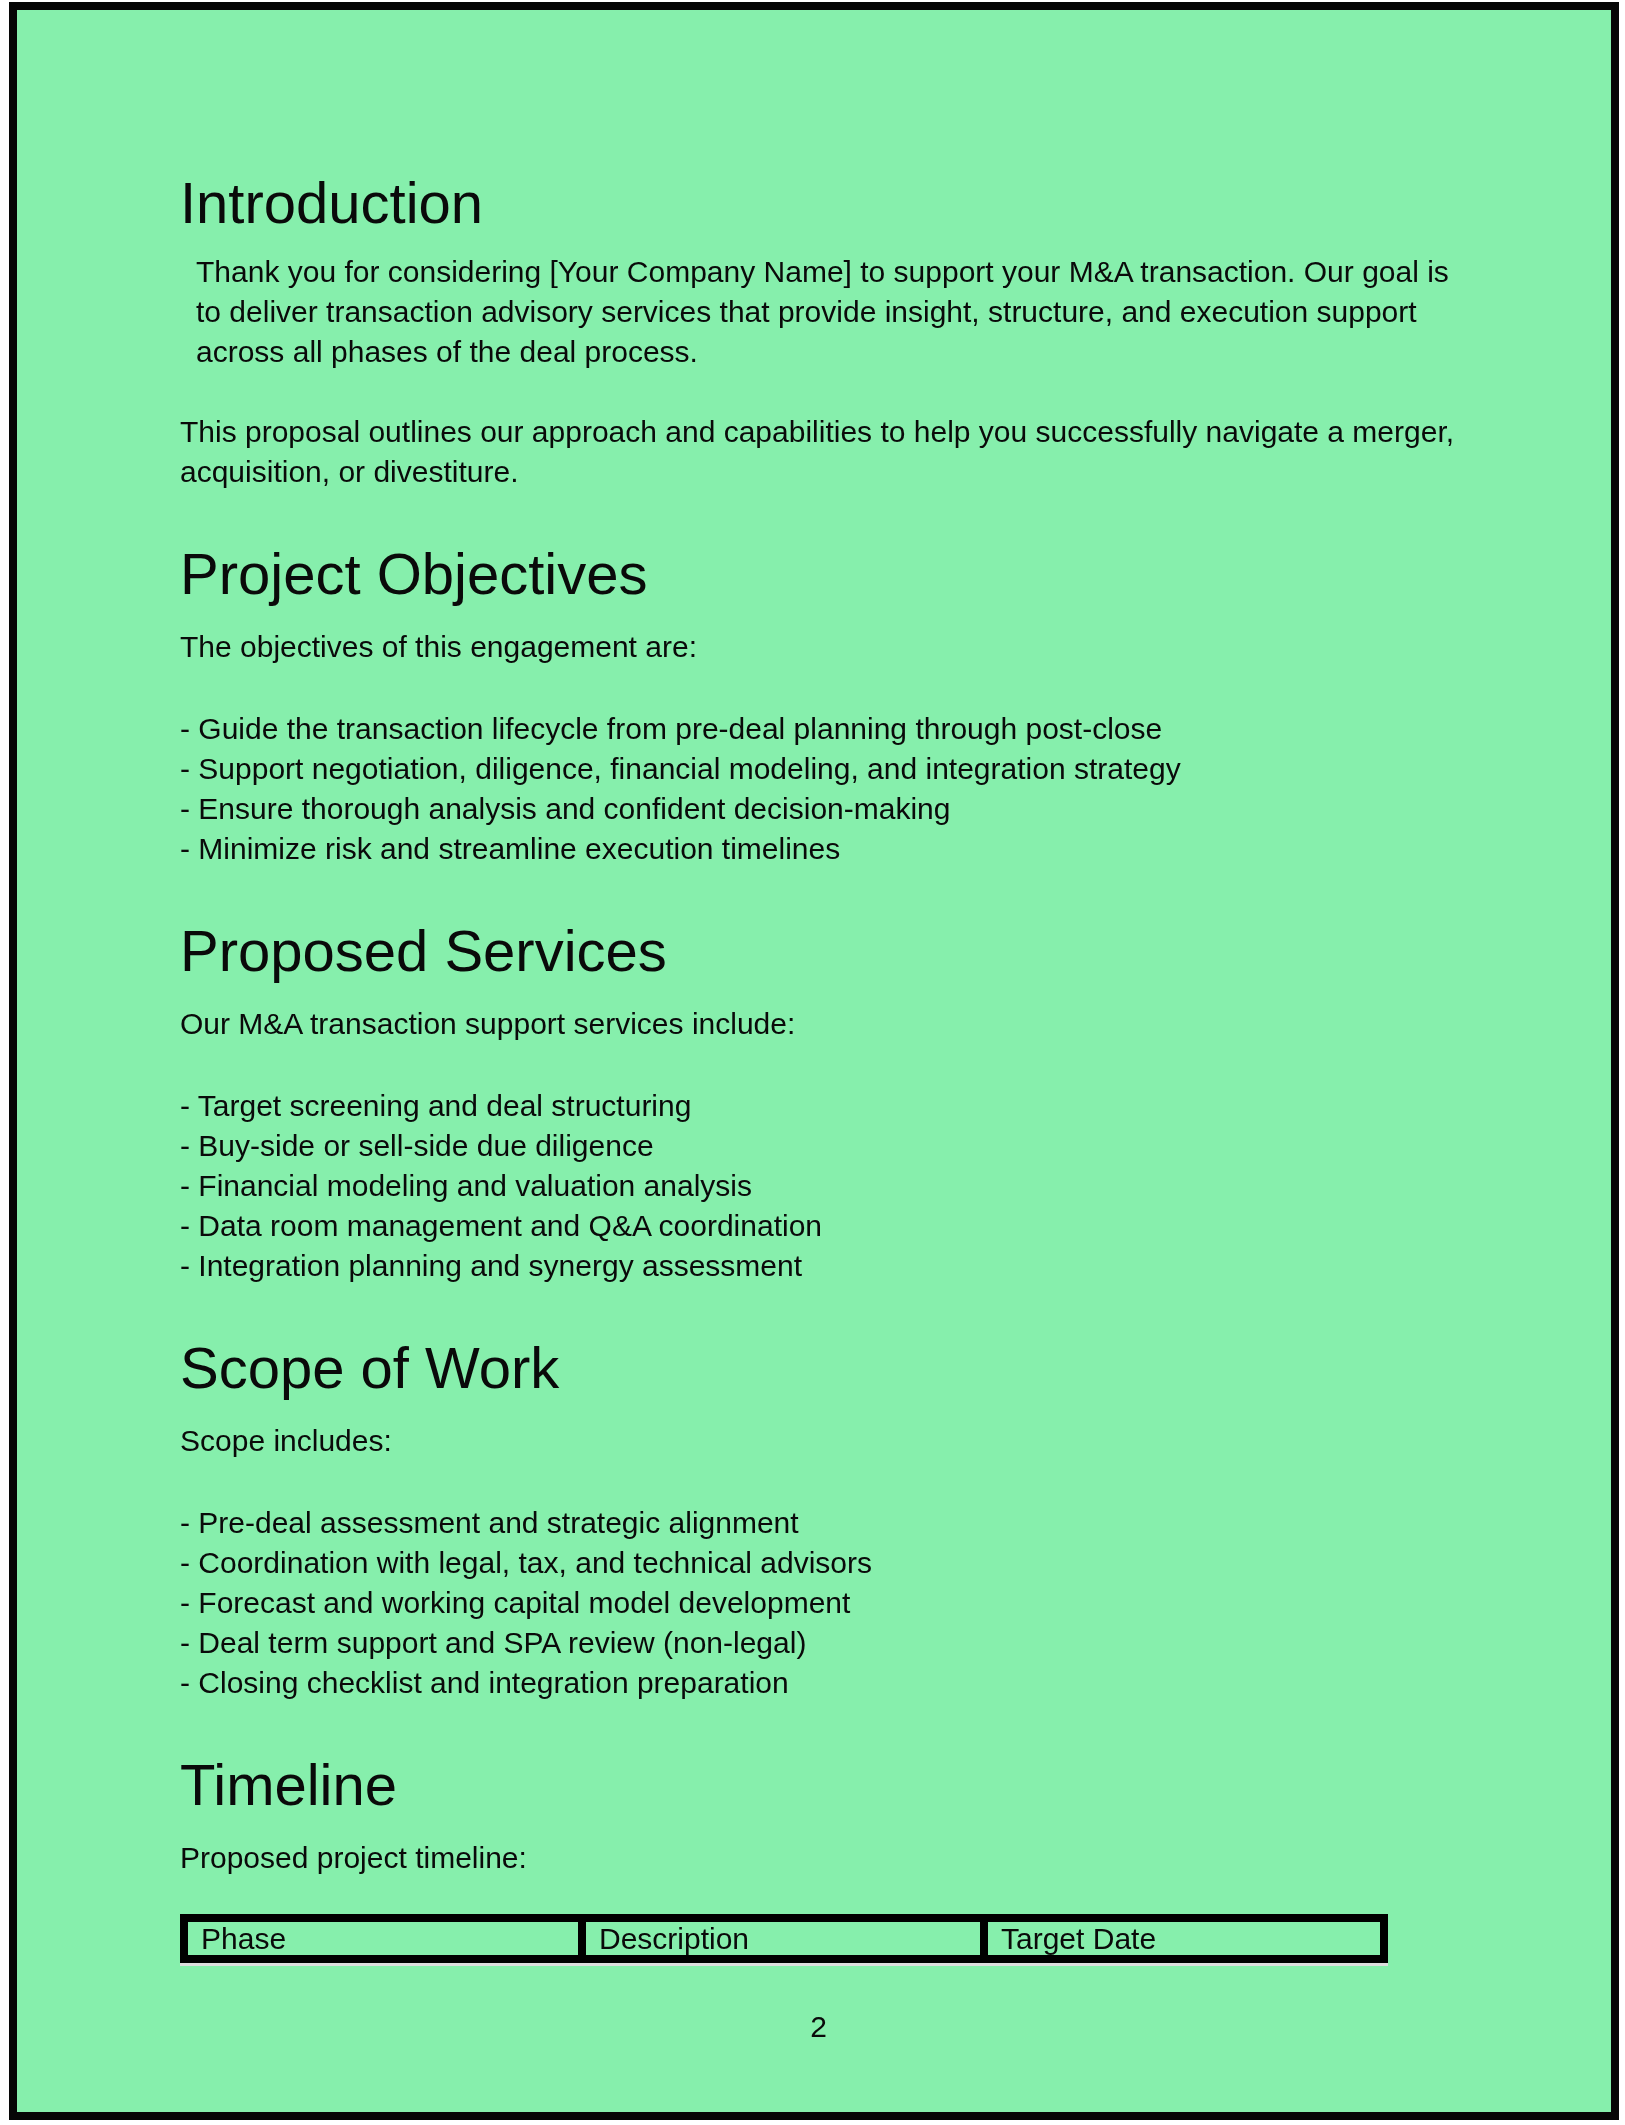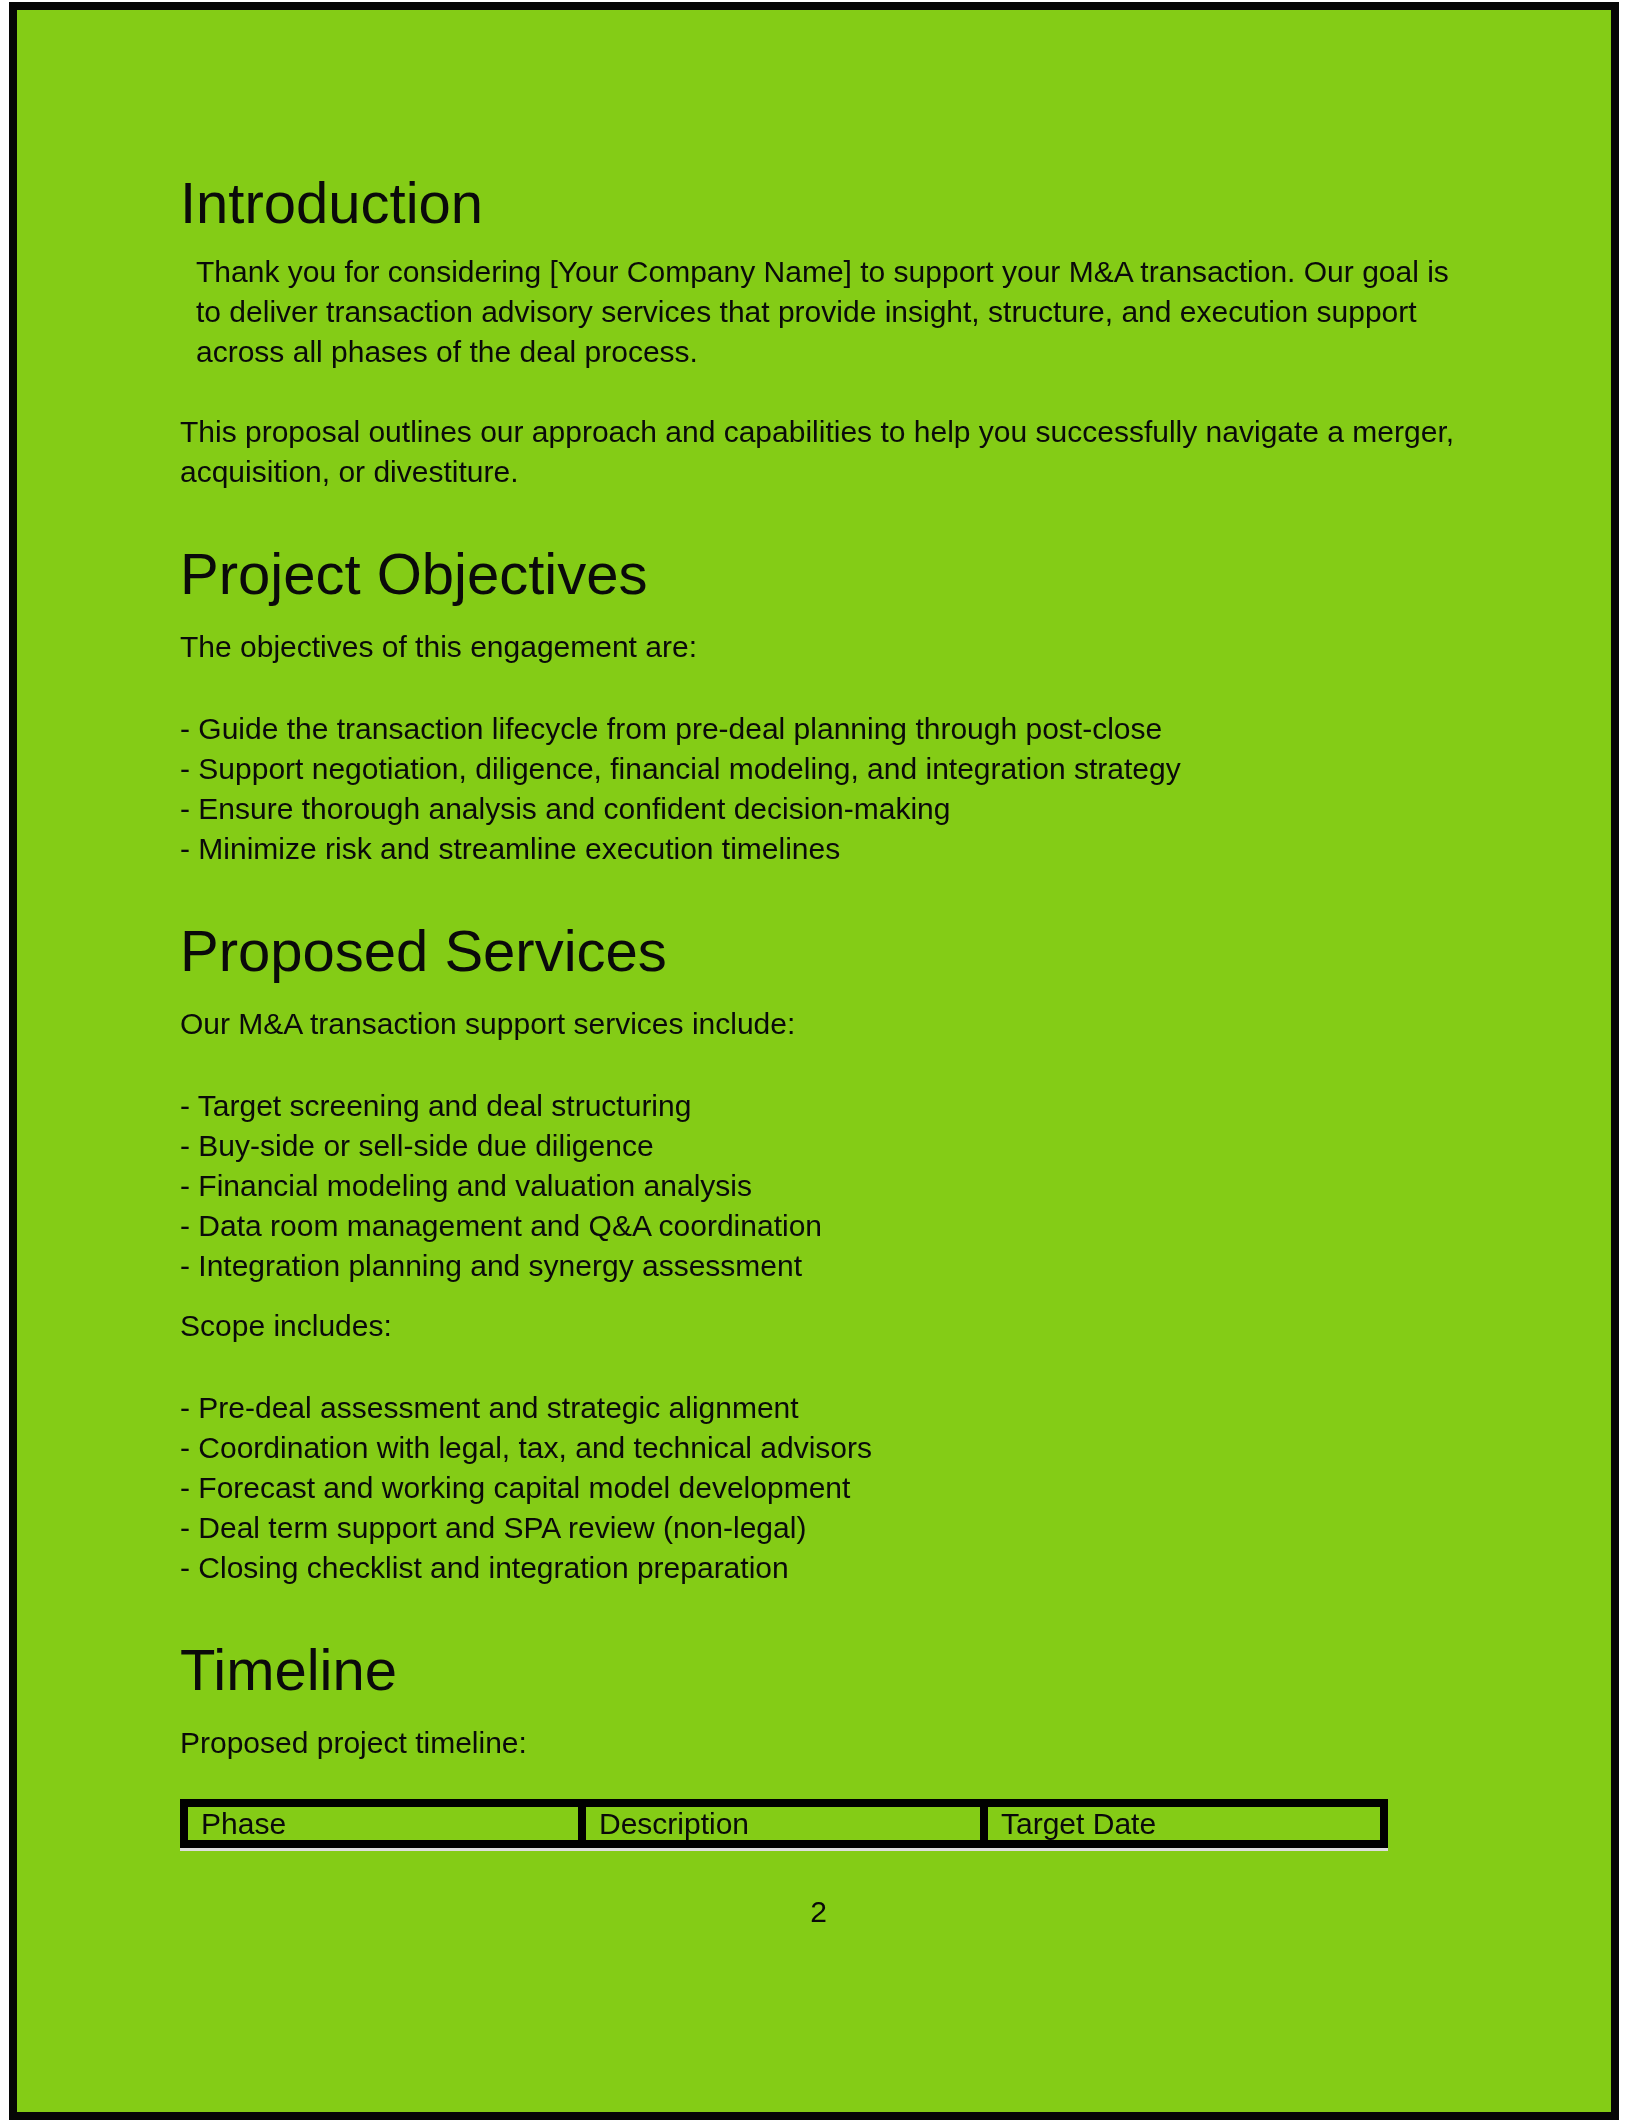--- a/index.html
+++ b/index.html
@@ -15,21 +15,21 @@
     font-family: "Liberation Sans", sans-serif;
     color: #0a0a0a;
   }
   .frame {
     position: absolute;
     top: 2px;
     left: 9px;
     right: 6px;
     bottom: 5px;
     border: 8px solid #060606;
-    background: #84cc16;
+    background: #86efac;
     box-sizing: border-box;
   }
   .content {
     position: absolute;
     top: 10px;
     left: 17px;
     right: 15px;
     bottom: 13px;
     padding: 0 139px 0 146px;
     box-sizing: border-box;
@@ -115,20 +115,21 @@
     <h1>Proposed Services</h1>
     <p class="body-text lead">Our M&amp;A transaction support services include:</p>
     <div class="list">
       <div class="list-line">- Target screening and deal structuring</div>
       <div class="list-line">- Buy-side or sell-side due diligence</div>
       <div class="list-line">- Financial modeling and valuation analysis</div>
       <div class="list-line">- Data room management and Q&amp;A coordination</div>
       <div class="list-line">- Integration planning and synergy assessment</div>
     </div>
 
+    <h1>Scope of Work</h1>
     <p class="body-text lead">Scope includes:</p>
     <div class="list">
       <div class="list-line">- Pre-deal assessment and strategic alignment</div>
       <div class="list-line">- Coordination with legal, tax, and technical advisors</div>
       <div class="list-line">- Forecast and working capital model development</div>
       <div class="list-line">- Deal term support and SPA review (non-legal)</div>
       <div class="list-line">- Closing checklist and integration preparation</div>
     </div>
 
     <h1>Timeline</h1>

